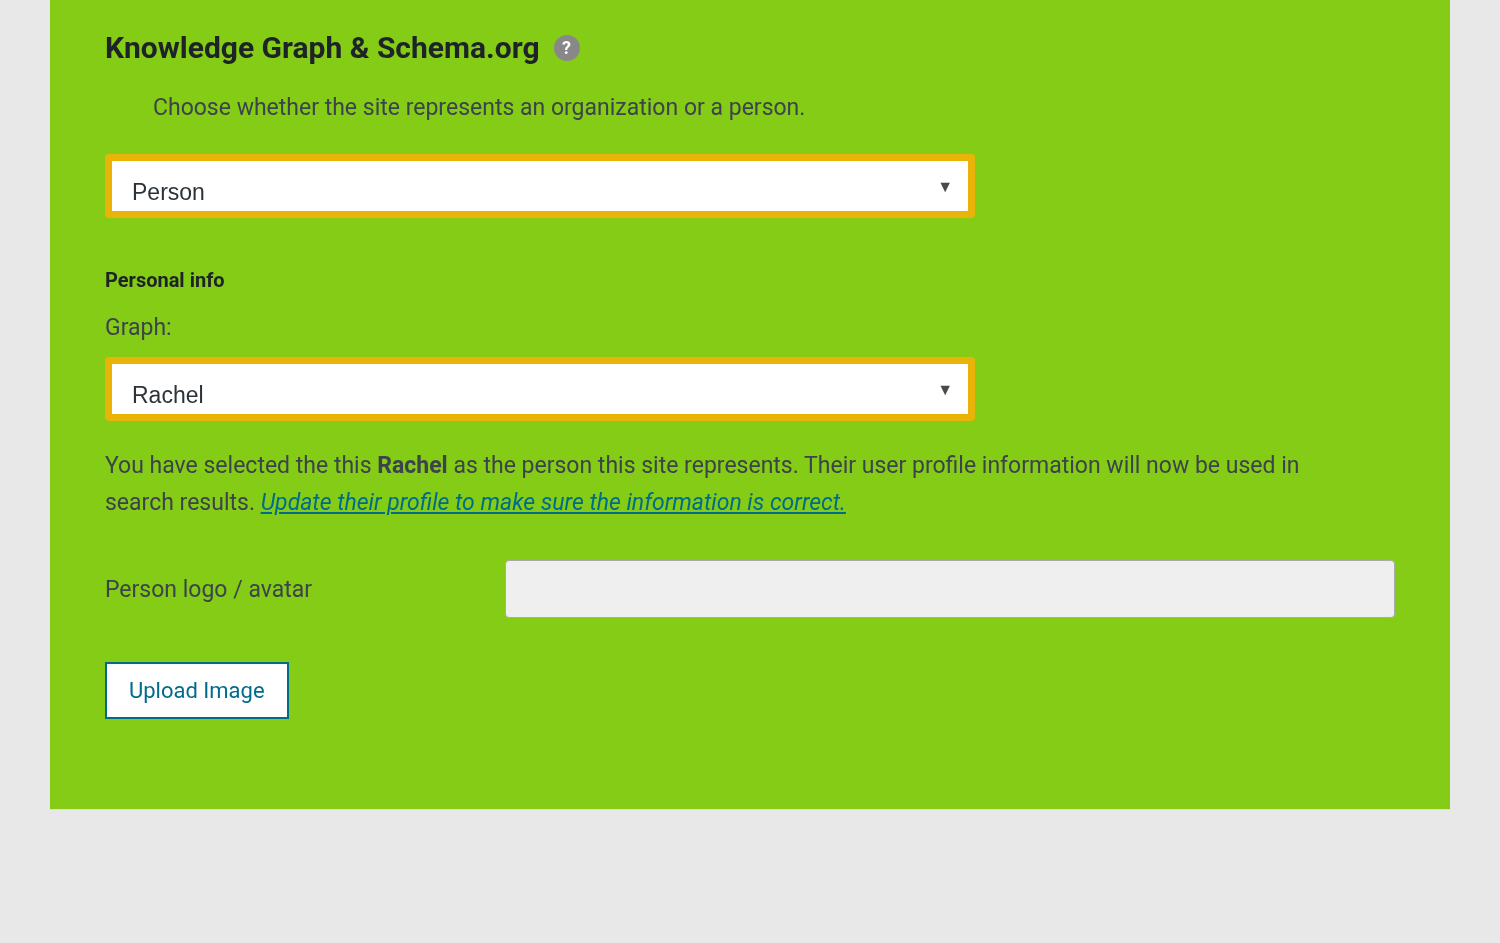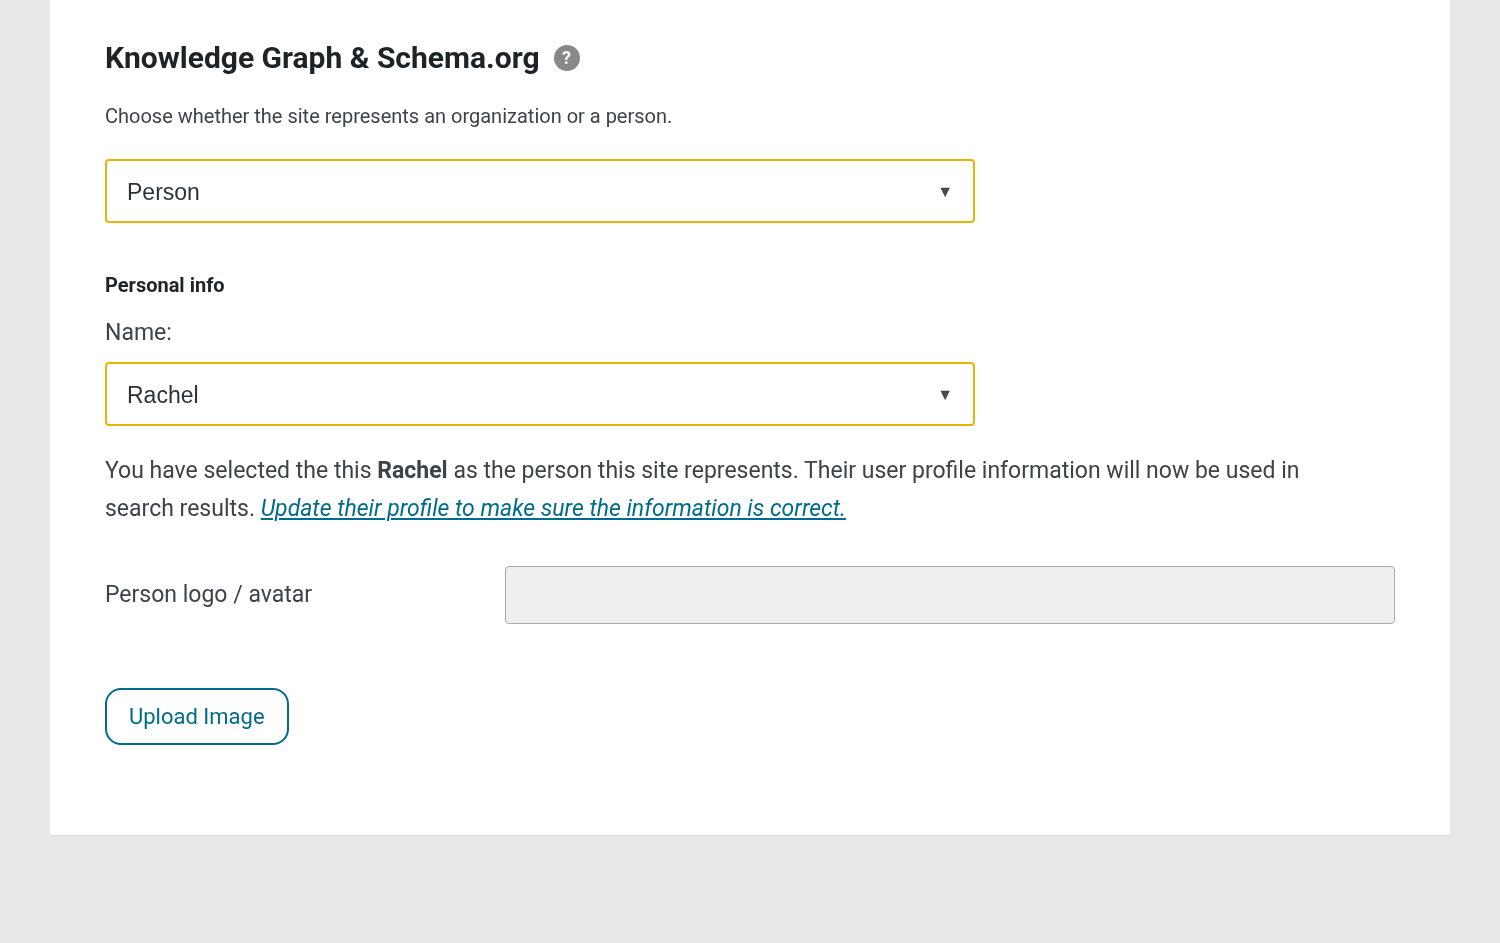--- a/index.html
+++ b/index.html
@@ -6,24 +6,24 @@
       margin: 0;
       padding: 0;
       box-sizing: border-box;
     }
     body {
       font-family: -apple-system, BlinkMacSystemFont, "Segoe UI", Roboto, Helvetica, Arial, sans-serif;
       background: #e8e8e8;
       padding: 0;
     }
     .panel {
-      background: #ffffff;
+      background: #84cc16;
       margin: 0 auto;
       max-width: 1400px;
-      padding: 40px 55px 90px 55px;
+      padding: 30px 55px 90px 55px;
       border-bottom: 1px solid #ddd;
       box-shadow: 0 1px 1px rgba(0,0,0,0.04);
     }
     .section-heading-row {
       display: flex;
       align-items: center;
       gap: 14px;
       margin-bottom: 26px;
     }
     .section-heading {
@@ -38,38 +38,39 @@
       background: #888888;
       color: #ffffff;
       display: inline-flex;
       align-items: center;
       justify-content: center;
       font-size: 18px;
       font-weight: 700;
       cursor: pointer;
     }
     .description {
-      font-size: 20px;
+      font-size: 23px;
       color: #3c434a;
       margin-bottom: 28px;
       line-height: 1.5;
+      margin-left: 48px;
     }
     .select-wrap {
       position: relative;
       width: 870px;
       max-width: 100%;
       margin-bottom: 50px;
     }
     .select-wrap.last {
       margin-bottom: 26px;
     }
     .select-control {
       width: 100%;
       height: 64px;
-      border: 2px solid #eab308;
+      border: 7px solid #eab308;
       border-radius: 4px;
       background: #ffffff;
       padding: 0 50px 0 20px;
       font-size: 23px;
       color: #2c3338;
       appearance: none;
       -webkit-appearance: none;
       cursor: pointer;
       text-align: left;
       line-height: 62px;
@@ -107,21 +108,21 @@
     }
     .info-link {
       color: #006c8a;
       text-decoration: underline;
       cursor: pointer;
       font-style: italic;
     }
     .logo-row {
       display: flex;
       align-items: center;
-      margin-bottom: 64px;
+      margin-bottom: 44px;
     }
     .logo-label {
       font-size: 23px;
       color: #3c434a;
       min-width: 400px;
     }
     .logo-input {
       flex: 1;
       height: 58px;
       border: 1px solid #aaaaaa;
@@ -134,21 +135,21 @@
     .button-row {
       display: flex;
       gap: 14px;
     }
     .outline-button {
       border: 2px solid #006c8a;
       background: #ffffff;
       color: #006c8a;
       font-size: 22px;
       padding: 14px 22px;
-      border-radius: 16px;
+      border-radius: 0;
       cursor: pointer;
       font-family: inherit;
     }
   </style>
 </head>
 <body>
 
 <div class="panel">
 
   <div class="section-heading-row">
@@ -158,21 +159,21 @@
 
   <p class="description">Choose whether the site represents an organization or a person.</p>
 
   <div class="select-wrap">
     <button type="button" class="select-control">Person</button>
     <span class="select-arrow">▼</span>
   </div>
 
   <h3 class="subheading">Personal info</h3>
 
-  <label class="field-label">Name:</label>
+  <label class="field-label">Graph:</label>
 
   <div class="select-wrap last">
     <button type="button" class="select-control">Rachel</button>
     <span class="select-arrow">▼</span>
   </div>
 
   <p class="info-text">
     <span>You have selected the this </span><strong>Rachel</strong><span> as the person this site represents. Their user profile information will now be used in search results. </span><a class="info-link">Update their profile to make sure the information is correct.</a>
   </p>
 

